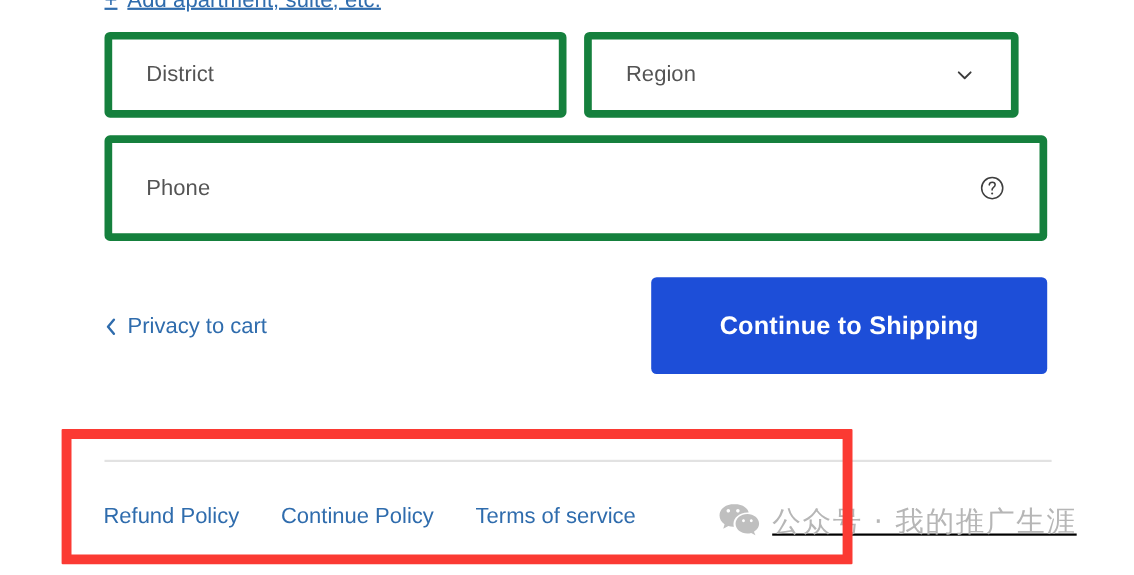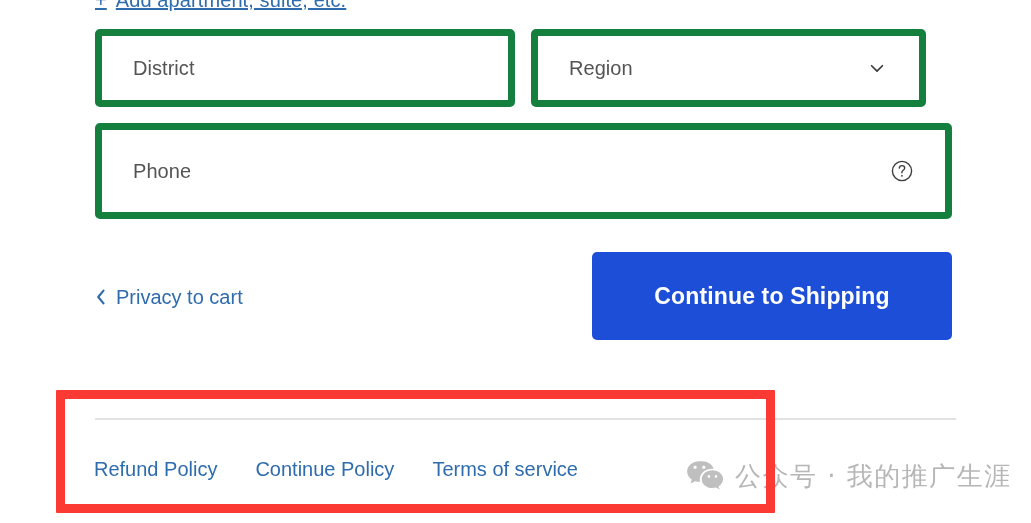--- a/index.html
+++ b/index.html
@@ -127,27 +127,27 @@
     color: #2f6cad;
     font-size: 20px;
     text-decoration: none;
     white-space: nowrap;
     cursor: pointer;
   }
 
   
   #watermark {
     position: absolute;
-    left: 686px;
+    left: 653px;
     top: 457px;
     height: 38px;
     display: flex;
-    align-items: center;
     gap: 11px;
     pointer-events: none;
+    text-decoration: underline;
   }
   #watermark .wm-text {
     color: #b6b6b6;
     font-size: 26px;
     font-family: "DejaVu Sans", sans-serif;
     letter-spacing: 1.5px;
     white-space: nowrap;
   }
   #watermark .wechat-icon { display: block; width: 38px; height: 32px; }
 

